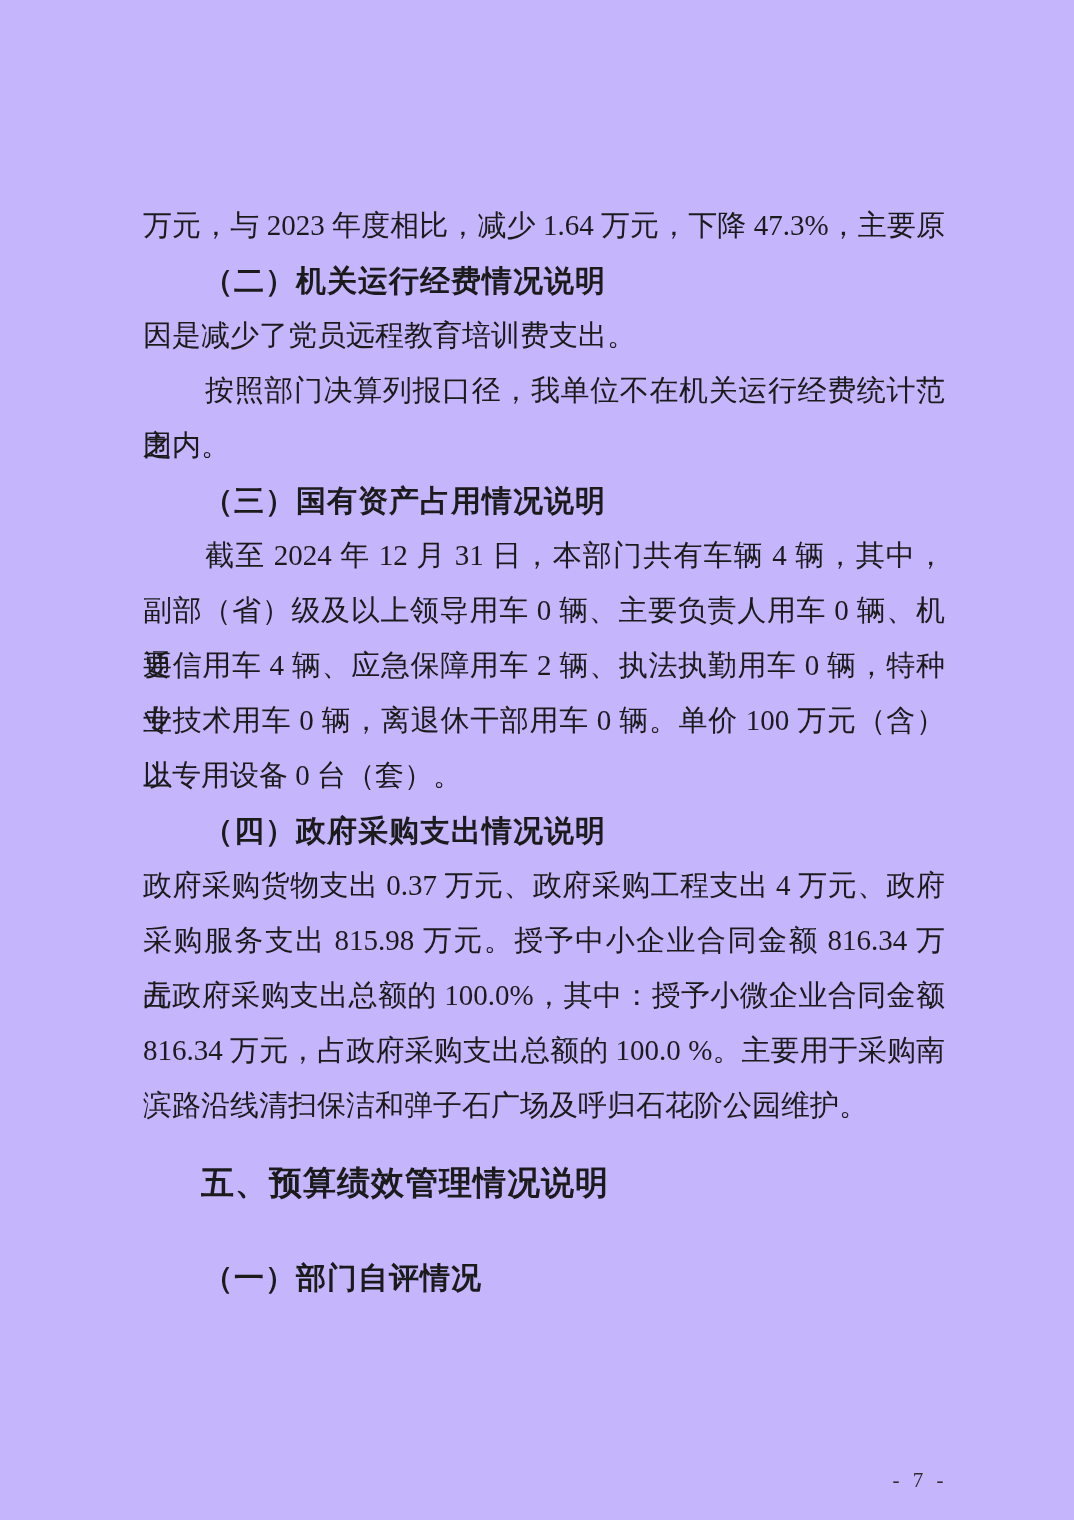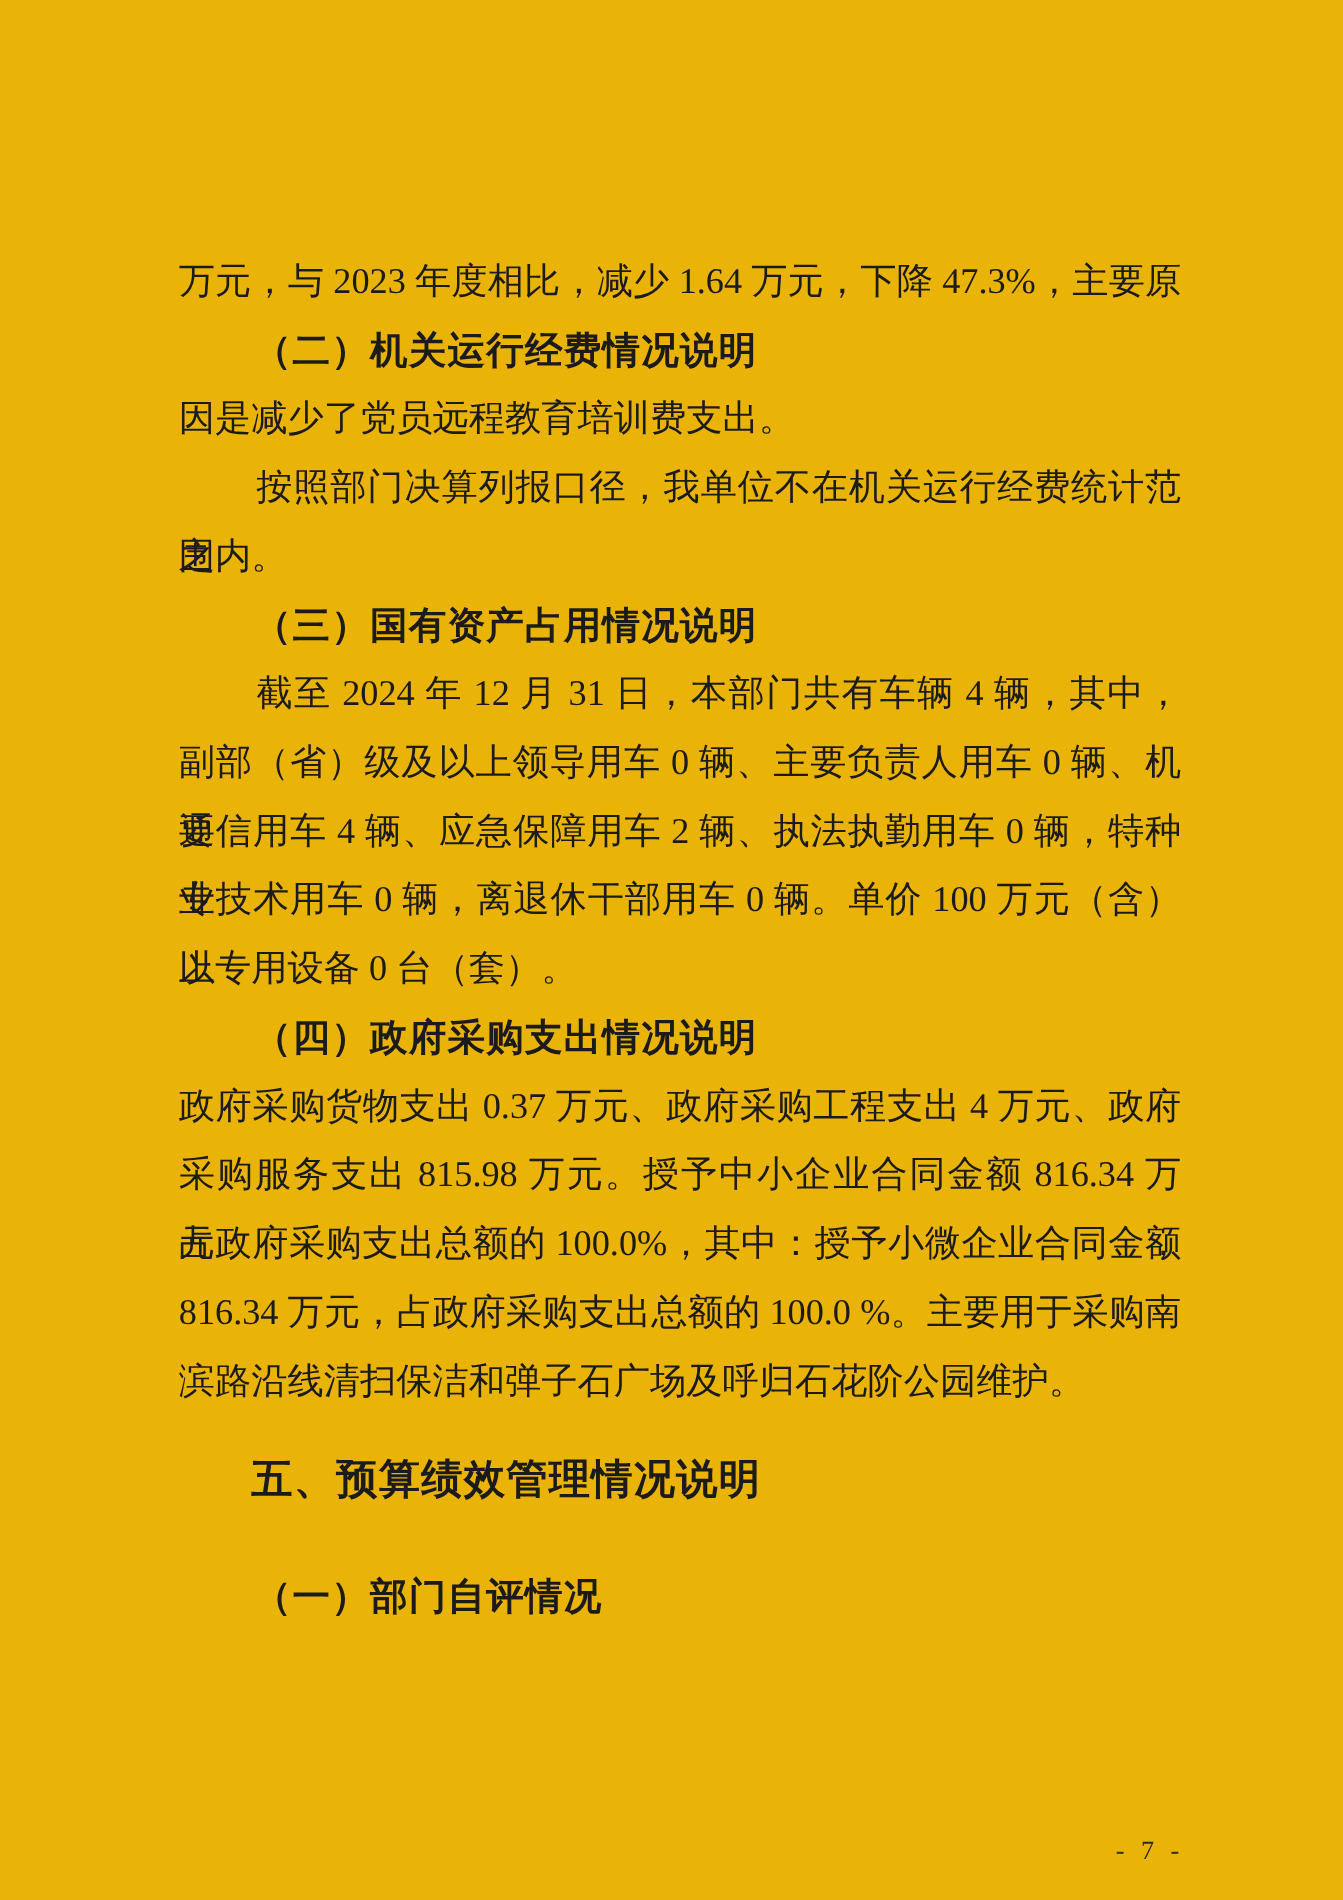--- a/index.html
+++ b/index.html
@@ -4,21 +4,21 @@
 <style>
   html, body {
     margin: 0;
     padding: 0;
     background: #ffffff;
   }
   .page {
     position: relative;
     width: 1074px;
     height: 1520px;
-    background: #eab308;
+    background: #c4b5fd;
     overflow: hidden;
     color: #1b1b1b;
   }
   .content {
     position: absolute;
     top: 198px;
     left: 143px;
     width: 802px;
   }
   .line {

